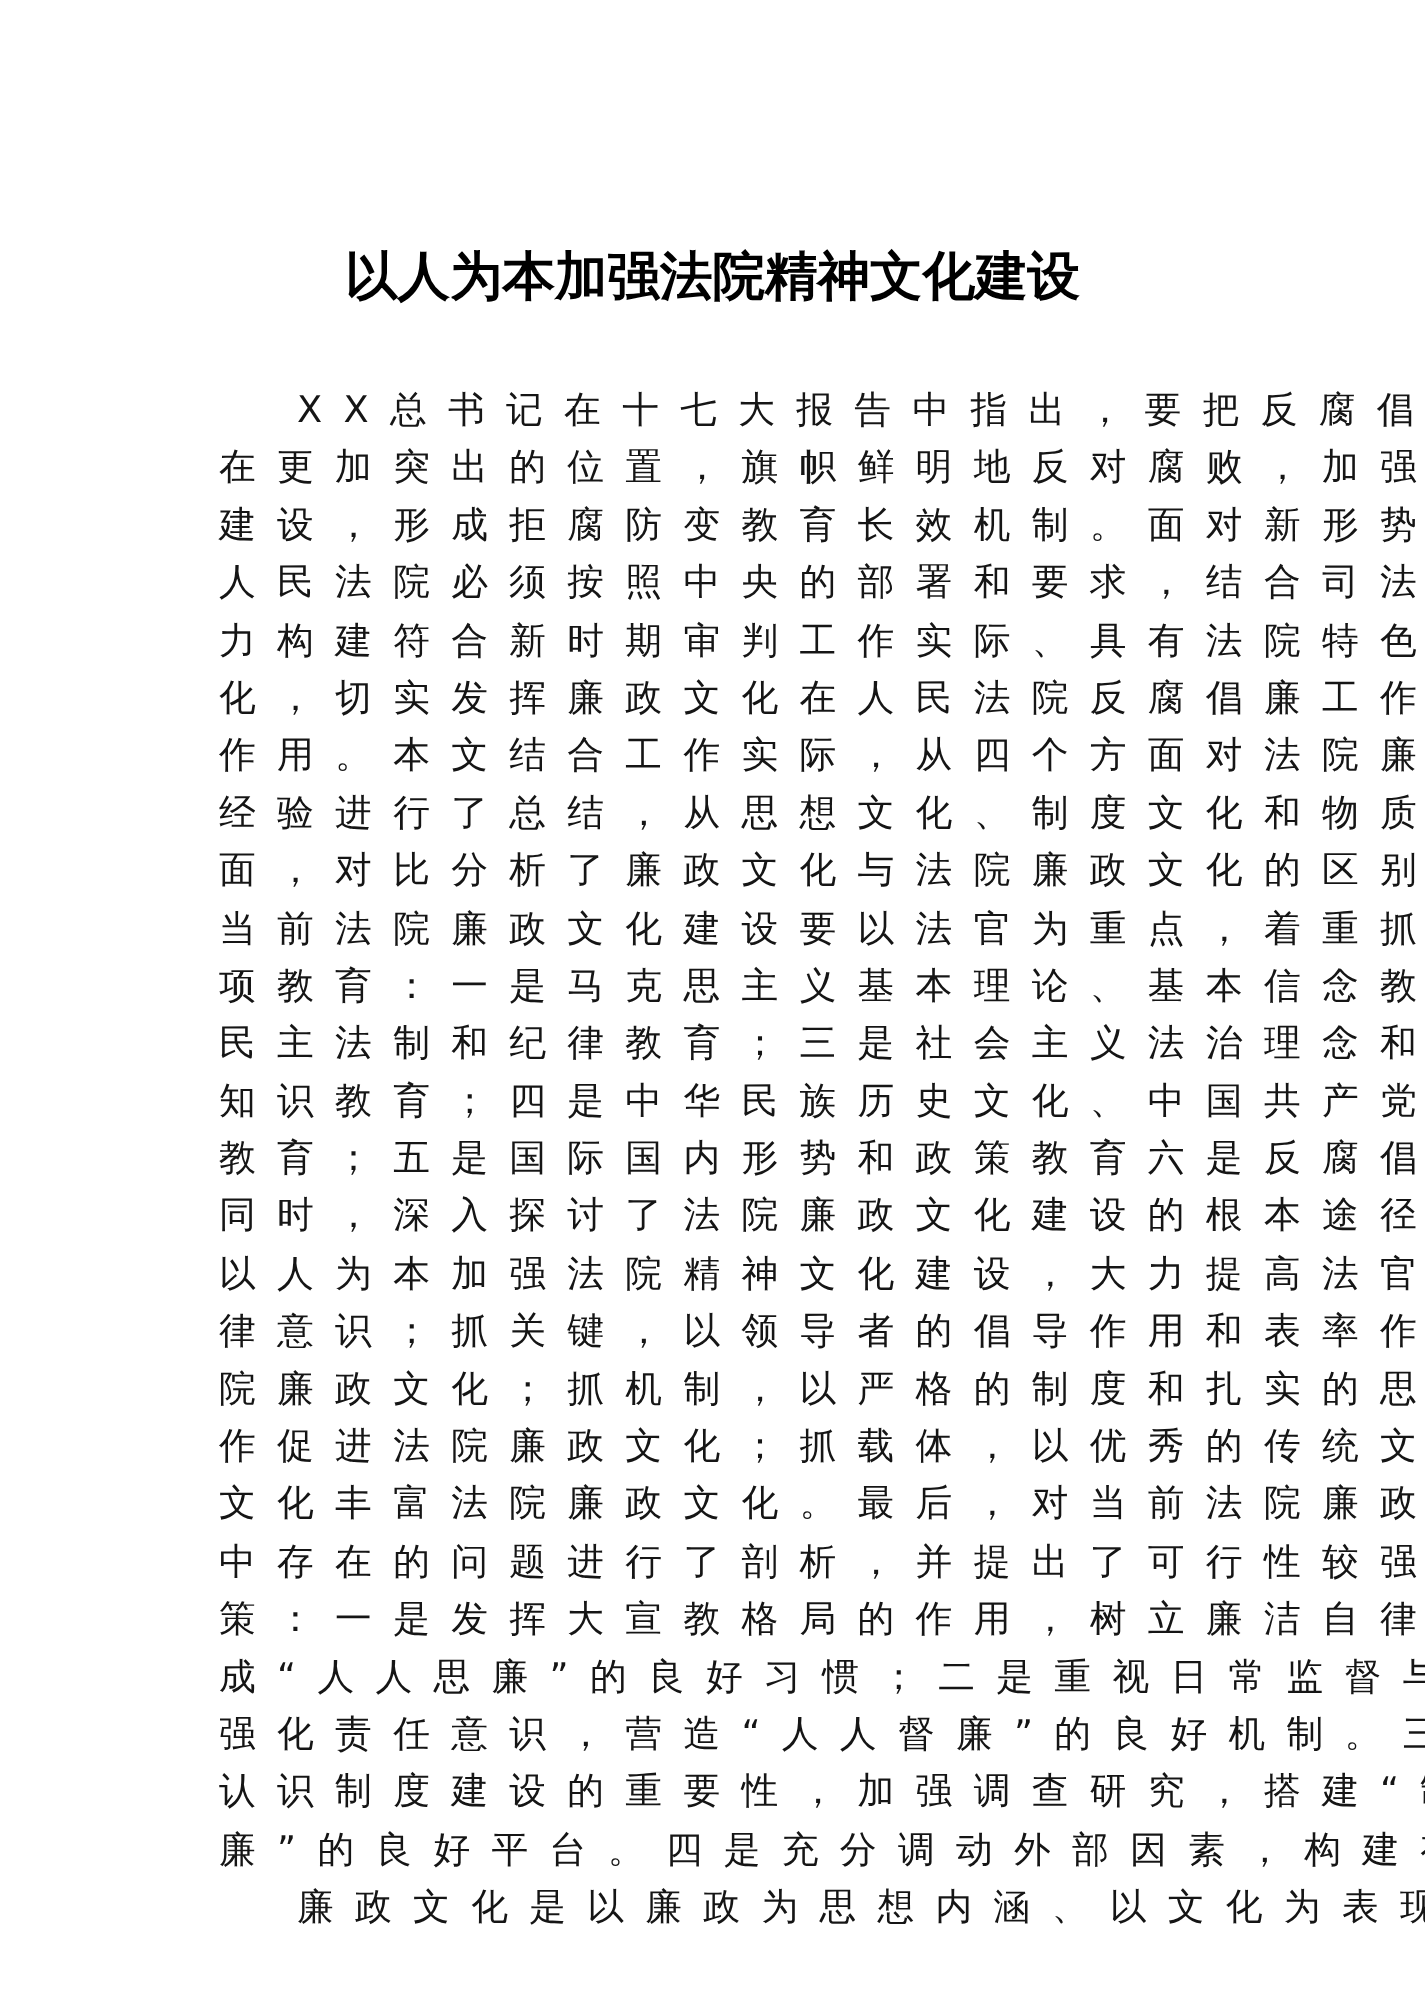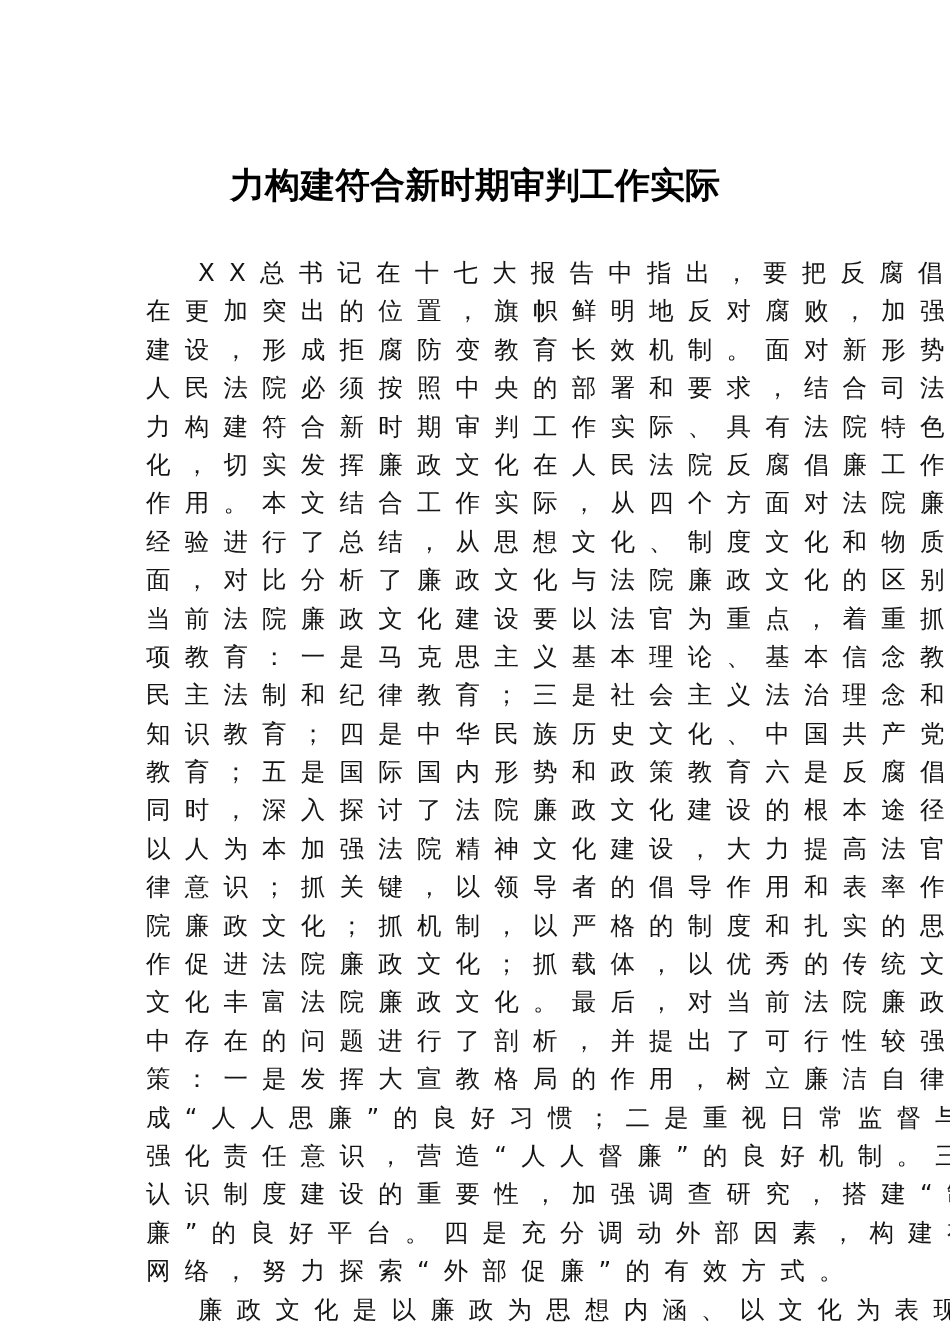--- a/index.html
+++ b/index.html
@@ -54,21 +54,21 @@
     padding-left: 52px;
   }
   .line.last {
     letter-spacing: 14.2px;
   }
 </style>
 </head>
 <body>
 
 <div class="page">
-  <div class="title">力构建符合新时期审判工作实际</div>
+  <div class="title">以人为本加强法院精神文化建设</div>
 
   <div class="body-text">
     <div class="paragraph">
       <div class="line indent">XX总书记在十七大报告中指出，要把反腐倡廉工作放</div>
       <div class="line">在更加突出的位置，旗帜鲜明地反对腐败，加强廉政文化</div>
       <div class="line">建设，形成拒腐防变教育长效机制。面对新形势、新任务</div>
       <div class="line">人民法院必须按照中央的部署和要求，结合司法实践，努</div>
       <div class="line">力构建符合新时期审判工作实际、具有法院特色的廉政文</div>
       <div class="line">化，切实发挥廉政文化在人民法院反腐倡廉工作中的重要</div>
       <div class="line">作用。本文结合工作实际，从四个方面对法院廉政建设的</div>
@@ -84,19 +84,18 @@
       <div class="line">律意识；抓关键，以领导者的倡导作用和表率作用发展法</div>
       <div class="line">院廉政文化；抓机制，以严格的制度和扎实的思想政治工</div>
       <div class="line">作促进法院廉政文化；抓载体，以优秀的传统文化和现代</div>
       <div class="line">文化丰富法院廉政文化。最后，对当前法院廉政文化建设</div>
       <div class="line">中存在的问题进行了剖析，并提出了可行性较强的实践对</div>
       <div class="line">策：一是发挥大宣教格局的作用，树立廉洁自律意识，形</div>
       <div class="line">成“人人思廉”的良好习惯；二是重视日常监督与检查，</div>
       <div class="line">强化责任意识，营造“人人督廉”的良好机制。三是充分</div>
       <div class="line">认识制度建设的重要性，加强调查研究，搭建“制度保</div>
       <div class="line">廉”的良好平台。四是充分调动外部因素，构建有效监督</div>
-      <div class="line last">网络，努力探索“外部促廉”的有效方式。</div>
     </div>
     <div class="paragraph">
       <div class="line indent">廉政文化是以廉政为思想内涵、以文化为表现形式的</div>
     </div>
   </div>
 </div>
 
 </body></html>

